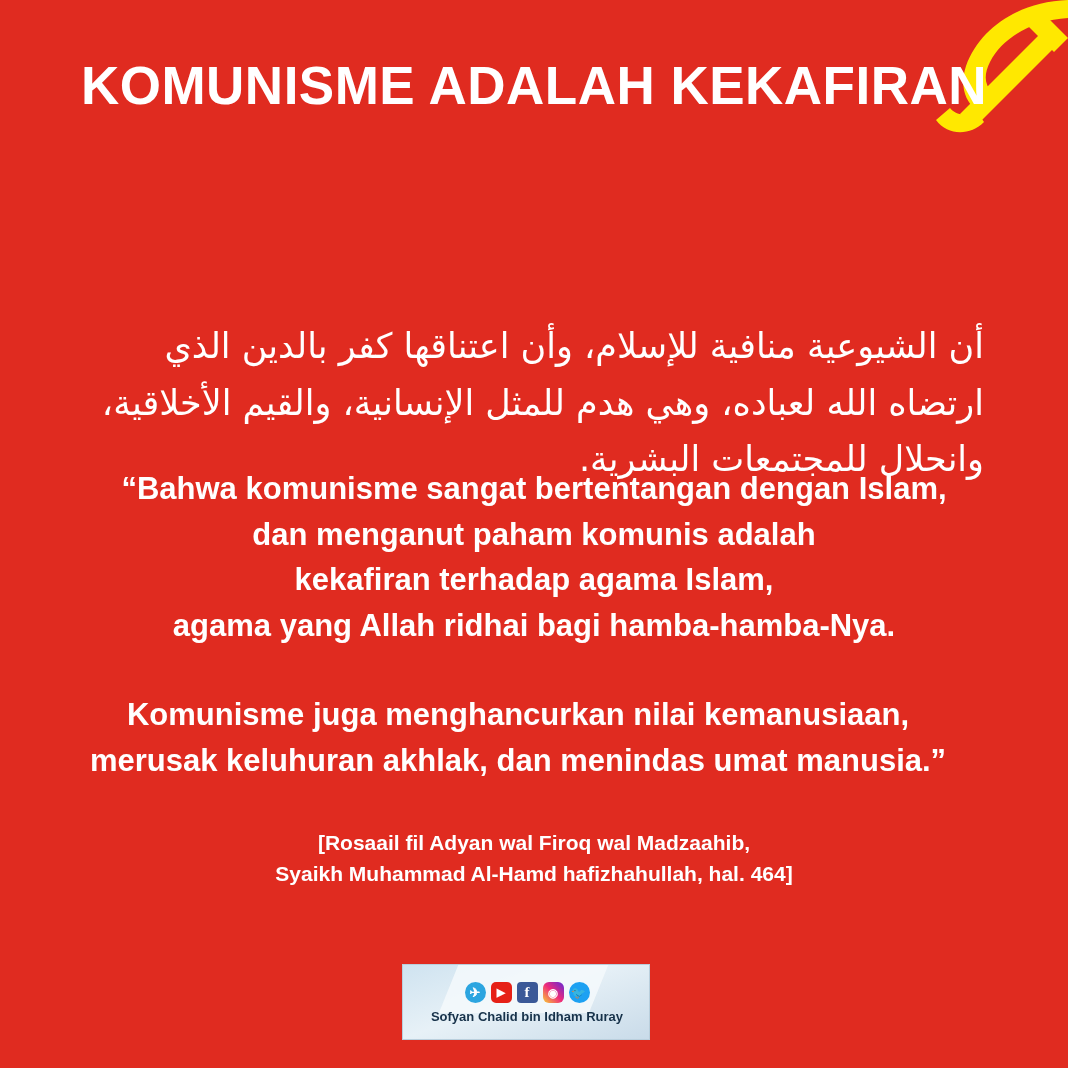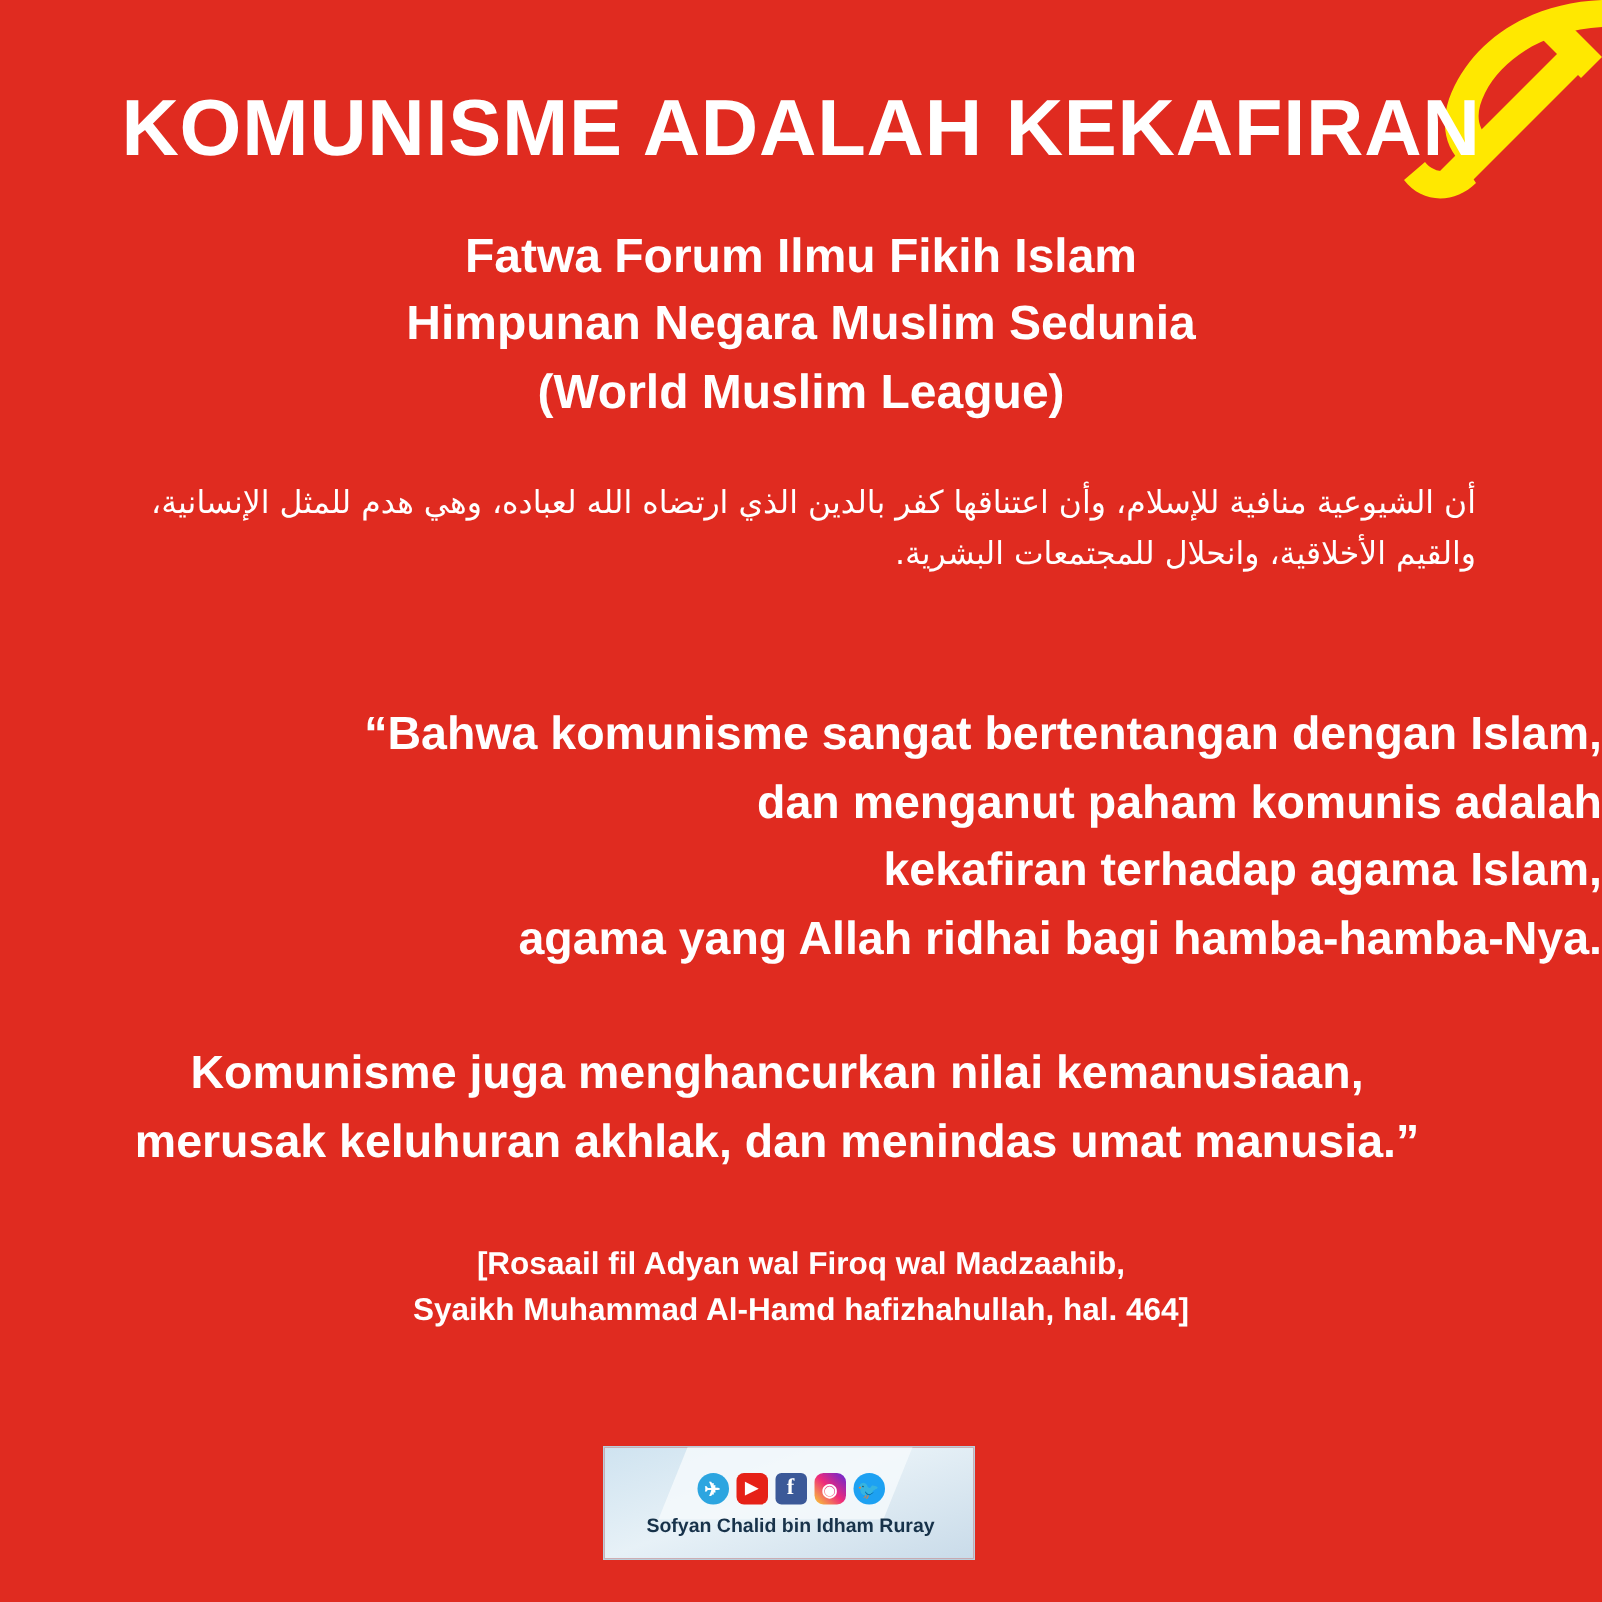--- a/index.html
+++ b/index.html
@@ -58,21 +58,21 @@
   }
 
   .arabic {
     position: absolute;
     top: 318px;
     left: 84px;
     width: 900px;
     text-align: right;
     direction: rtl;
     font-family: "DejaVu Sans", sans-serif;
-    font-size: 21px;
+    font-size: 35px;
     line-height: 1.62;
   }
 
   .quote {
     position: absolute;
     top: 466px;
     left: 0;
     width: 1068px;
     text-align: center;
     font-size: 31px;
@@ -174,27 +174,24 @@
 
     <path d="M68 110 C 60 116, 48 116, 42 108 L 28 120 C 40 136, 62 136, 76 122 Z" fill="#ffe800"></path>
 
     <path d="M152 42 L 66 128 L 52 114 L 138 28 Z" fill="#ffe800"></path>
 
     <path d="M128 6 L 160 38 L 146 52 L 114 20 Z" fill="#ffe800"></path>
   </svg>
 
   <div class="title">KOMUNISME ADALAH KEKAFIRAN</div>
 
-  <div class="subtitle" style="white-space: pre-line;">Fatwa Forum Ilmu Fikih Islam
-Himpunan Negara Muslim Sedunia
-(World Muslim League)</div>
 
   <div class="arabic">أن الشيوعية منافية للإسلام، وأن اعتناقها كفر بالدين الذي ارتضاه الله لعباده، وهي هدم للمثل الإنسانية، والقيم الأخلاقية، وانحلال للمجتمعات البشرية.</div>
 
-  <div class="quote" style="white-space: pre-line; text-align: right;">“Bahwa komunisme sangat bertentangan dengan Islam,
+  <div class="quote" style="white-space: pre-line;">“Bahwa komunisme sangat bertentangan dengan Islam,
 dan menganut paham komunis adalah
 kekafiran terhadap agama Islam,
 agama yang Allah ridhai bagi hamba-hamba-Nya.</div>
 
   <div class="quote2" style="white-space: pre-line;">Komunisme juga menghancurkan nilai kemanusiaan,
 merusak keluhuran akhlak, dan menindas umat manusia.”</div>
 
   <div class="reference" style="white-space: pre-line;">[Rosaail fil Adyan wal Firoq wal Madzaahib,
 Syaikh Muhammad Al-Hamd hafizhahullah, hal. 464]</div>
 

